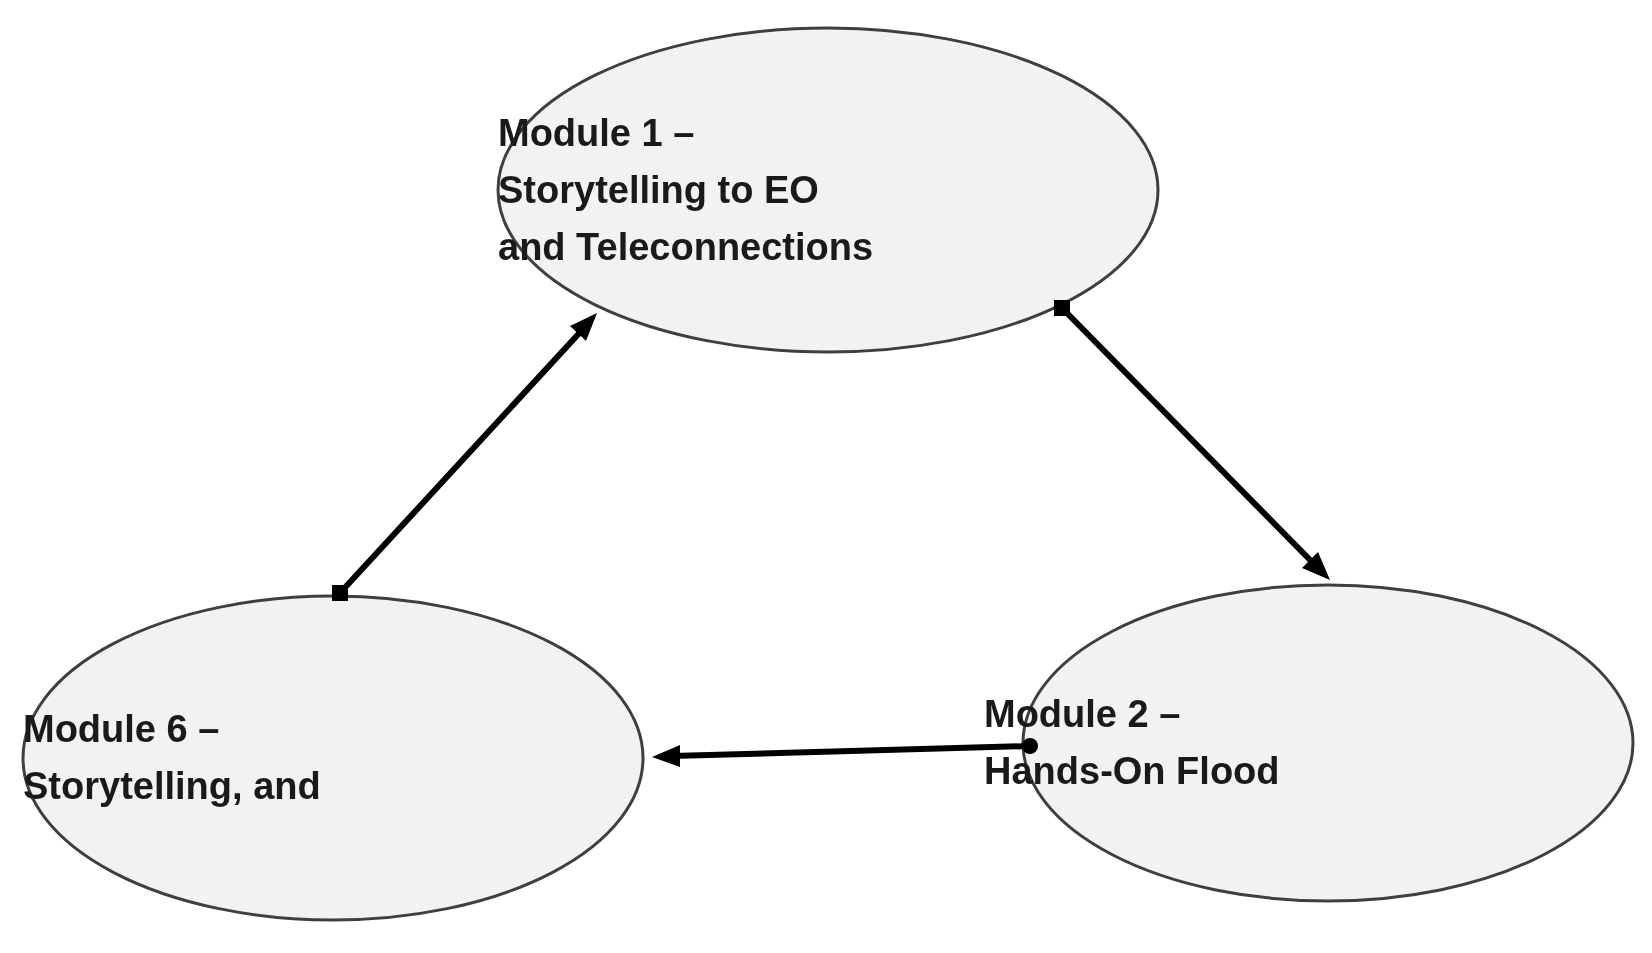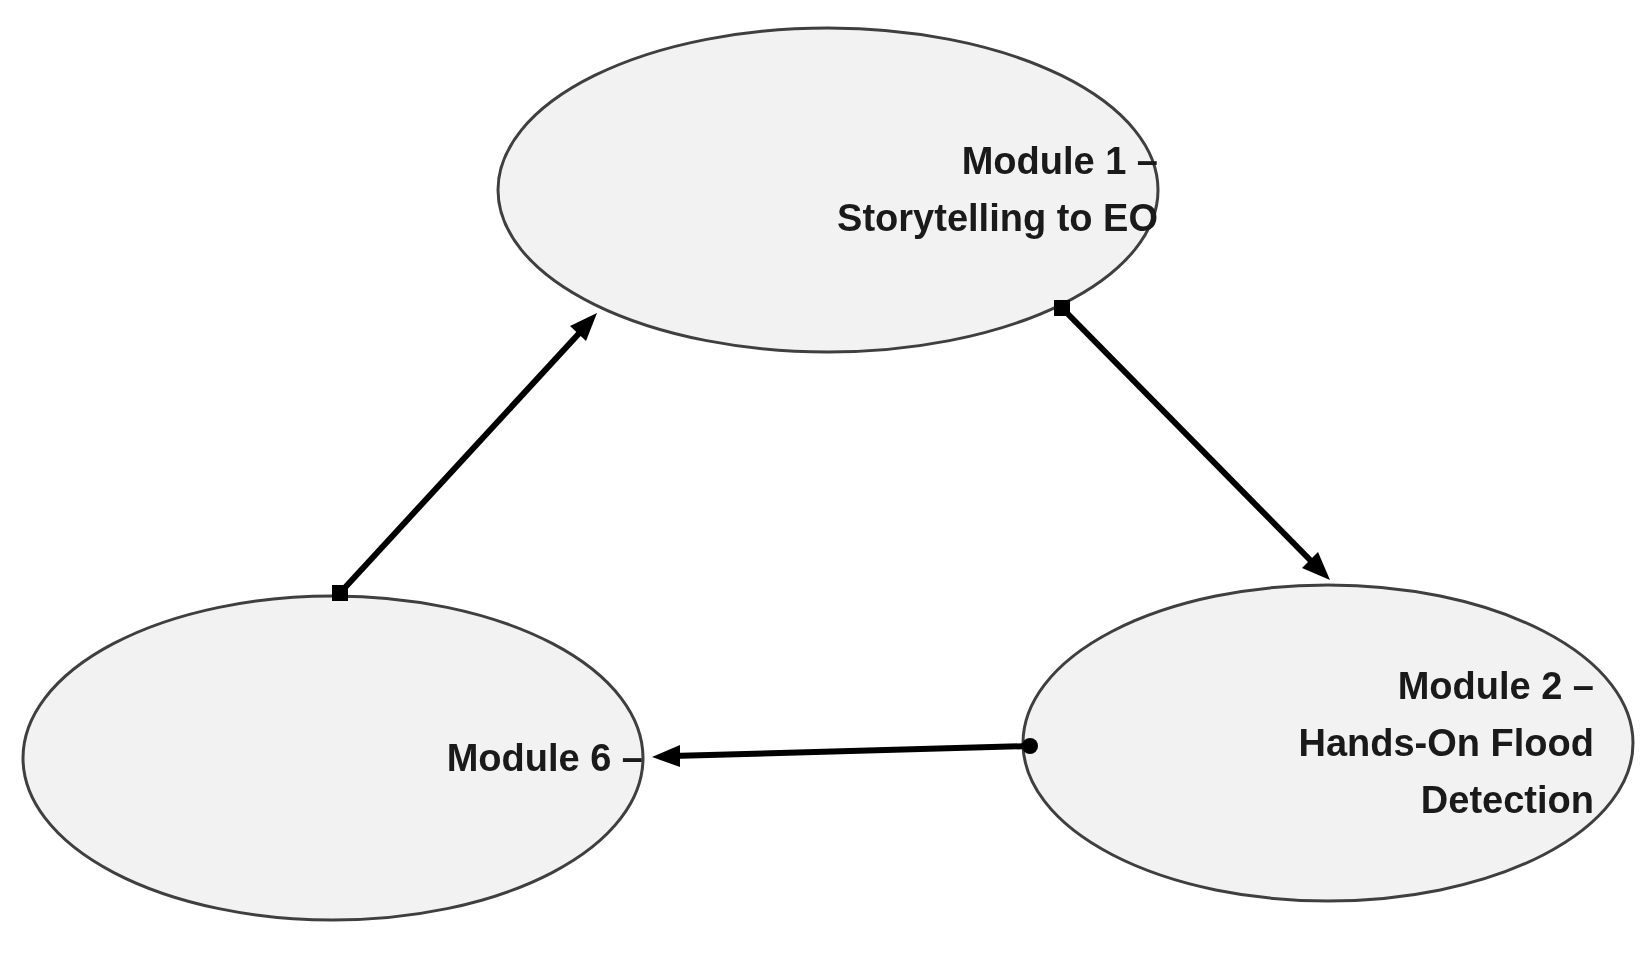--- a/index.html
+++ b/index.html
@@ -17,21 +17,21 @@
   }
   .diagram-svg {
     position: absolute;
     left: 0;
     top: 0;
   }
   .node-label {
     position: absolute;
     display: flex;
     flex-direction: column;
-    align-items: flex-end;
+    align-items: flex-start;
     justify-content: center;
     text-align: center;
     font-weight: bold;
     font-size: 38px;
     line-height: 57px;
     color: #1a1a1a;
     letter-spacing: 0px;
     pointer-events: none;
   }
   .node-label span { display: block; white-space: nowrap; }
@@ -65,25 +65,26 @@
     <g>
       <circle cx="1030" cy="746" r="8" fill="#000000"></circle>
       <line x1="1030" y1="746" x2="672" y2="756" stroke-width="6" stroke="#000000"></line>
       <polygon points="652,757 680,745 680,767" fill="#000000"></polygon>
     </g>
   </svg>
 
   <div class="node-label label-m1">
     <span>Module 1 –</span>
     <span>Storytelling to EO</span>
+    <span>and Teleconnections</span>
   </div>
 
   <div class="node-label label-m2">
     <span>Module 2 –</span>
     <span>Hands-On Flood</span>
-    <span>Detection</span>
   </div>
 
   <div class="node-label label-m3">
     <span>Module 6 –</span>
+    <span>Storytelling, and</span>
   </div>
 
 </div>
 
 </body></html>

